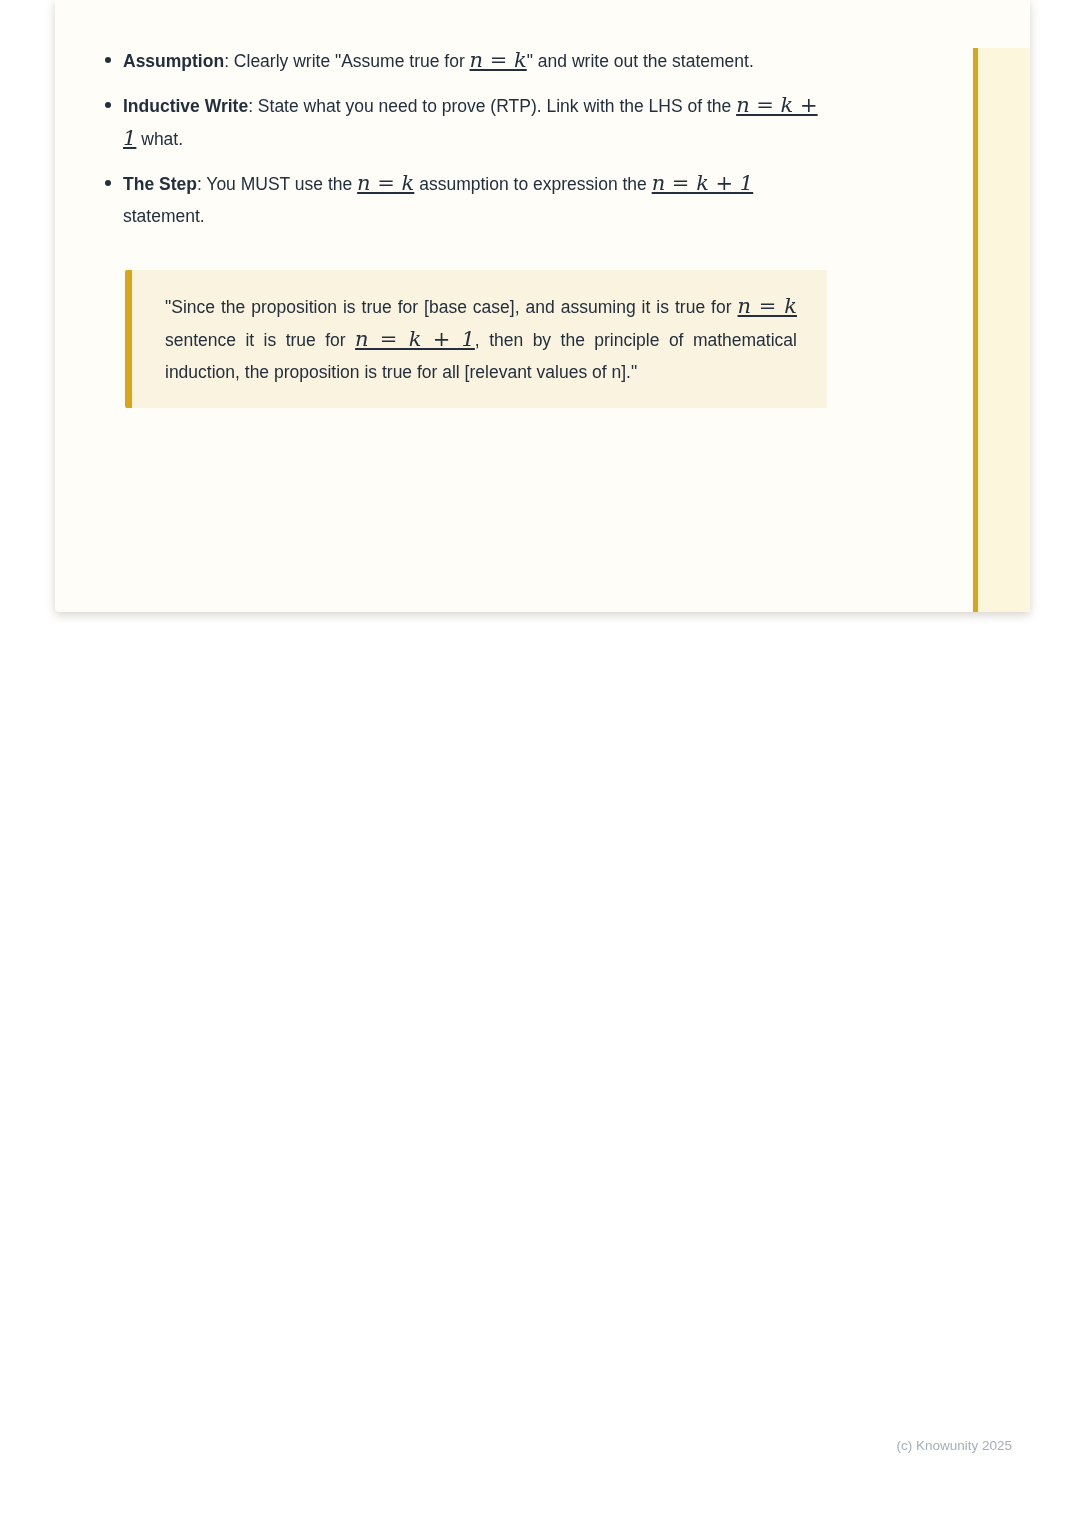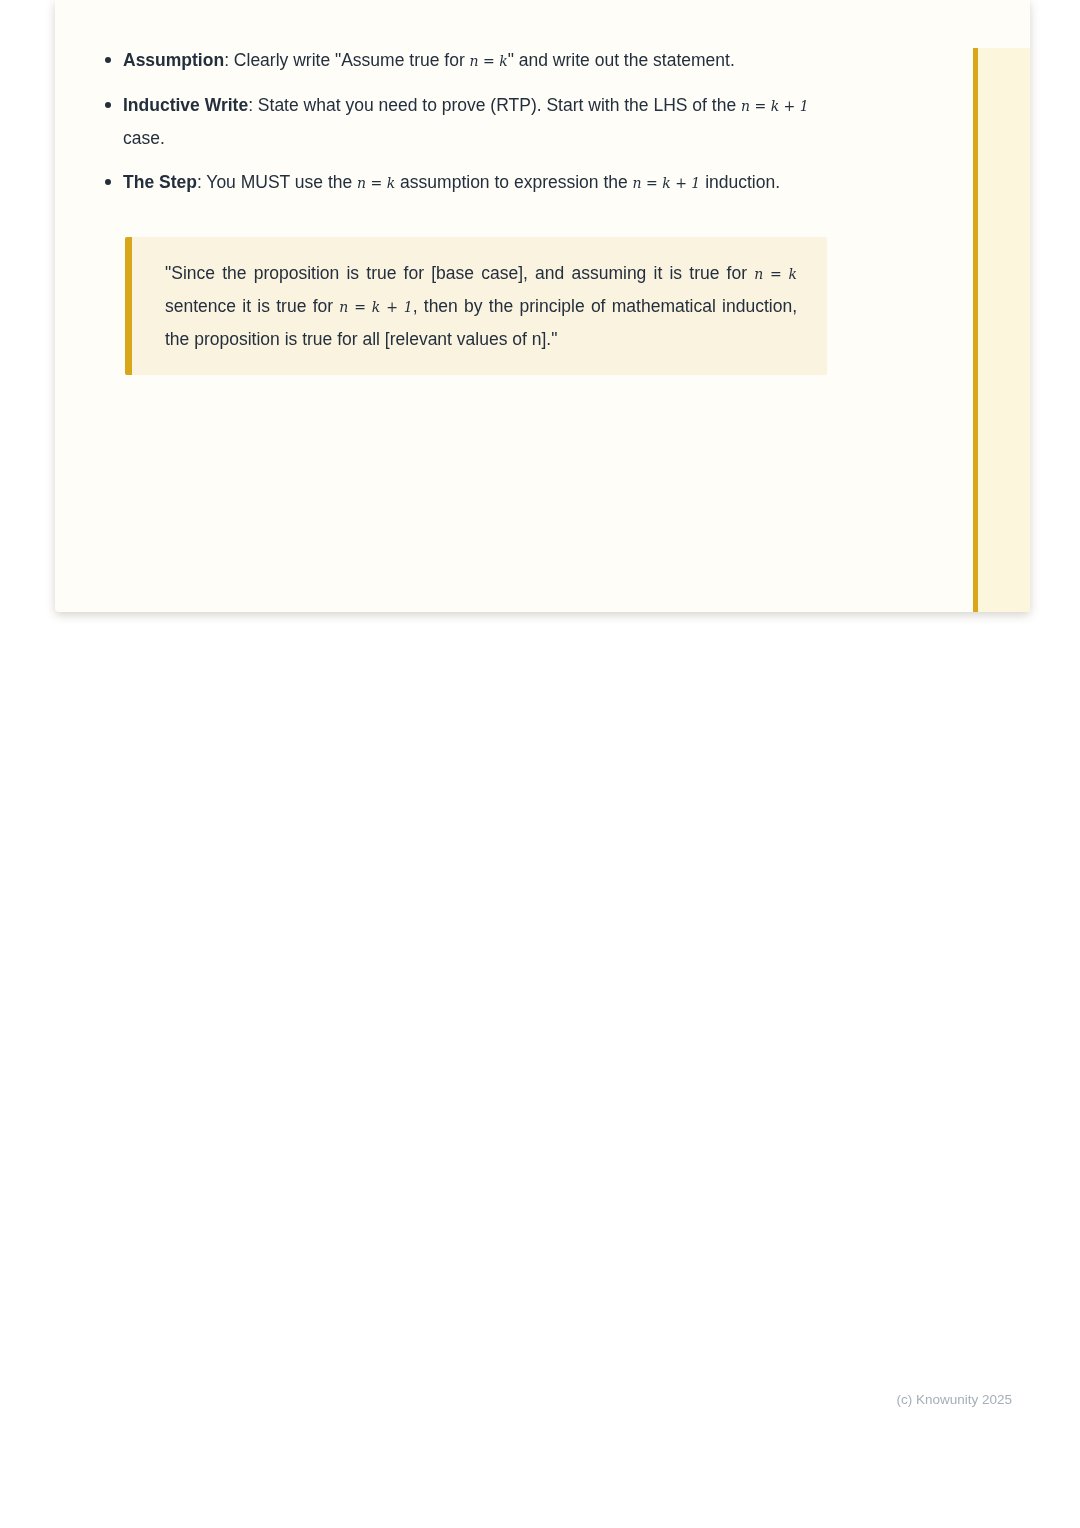--- a/index.html
+++ b/index.html
@@ -60,62 +60,63 @@
     width: 6px;
     height: 6px;
     border-radius: 50%;
     background: #242f3d;
   }
   .lbl { font-weight: bold; margin-top: 40px; }
 
   .math {
     font-family: "DejaVu Serif", serif;
     font-style: italic;
-    font-size: 14px;
+    font-size: 21px;
+    text-decoration: underline;
   }
 
   .quote {
     display: block;
     margin: 38px 0 0 20px;
     width: 702px;
     background: #faf3df;
     border-left: 7px solid #d9a61a;
     border-radius: 2px;
     padding: 20px 30px 20px 33px;
     font-size: 17.5px;
     line-height: 32px;
     text-align: justify;
     color: #242f3d;
   }
 
   .footer {
     position: absolute;
     right: 68px;
-    top: 1392px;
+    top: 1438px;
     font-size: 13.5px;
     color: #a6aeb8;
   }
 </style>
 </head>
 <body>
 
 <div class="card">
   <div class="accent-bar"></div>
   <div class="accent-col"></div>
 
   <div class="content">
     <ul class="bullets">
       <li>
         <span class="lbl">Assumption</span><span><span>: Clearly write "Assume true for </span><span class="math">n = k</span><span>" and write out the statement.</span></span>
       </li>
       <li>
-        <span class="lbl">Inductive Write</span><span><span>: State what you need to prove (RTP). Start with the LHS of the </span><span class="math">n = k + 1</span><span> case.</span></span>
+        <span class="lbl">Inductive Write</span><span><span>: State what you need to prove (RTP). Link with the LHS of the </span><span class="math">n = k + 1</span><span> what.</span></span>
       </li>
       <li>
-        <span class="lbl">The Step</span><span><span>: You MUST use the </span><span class="math">n = k</span><span> assumption to expression the </span><span class="math">n = k + 1</span><span> induction.</span></span>
+        <span class="lbl">The Step</span><span><span>: You MUST use the </span><span class="math">n = k</span><span> assumption to expression the </span><span class="math">n = k + 1</span><span> statement.</span></span>
       </li>
     </ul>
 
     <blockquote class="quote">
       <span><span>"Since the proposition is true for [base case], and assuming it is true for </span><span class="math">n = k</span><span> sentence it is true for </span><span class="math">n = k + 1</span><span>, then by the principle of mathematical induction, the proposition is true for all [relevant values of n]."</span></span>
     </blockquote>
   </div>
 </div>
 
 <div class="footer">(c) Knowunity 2025</div>

